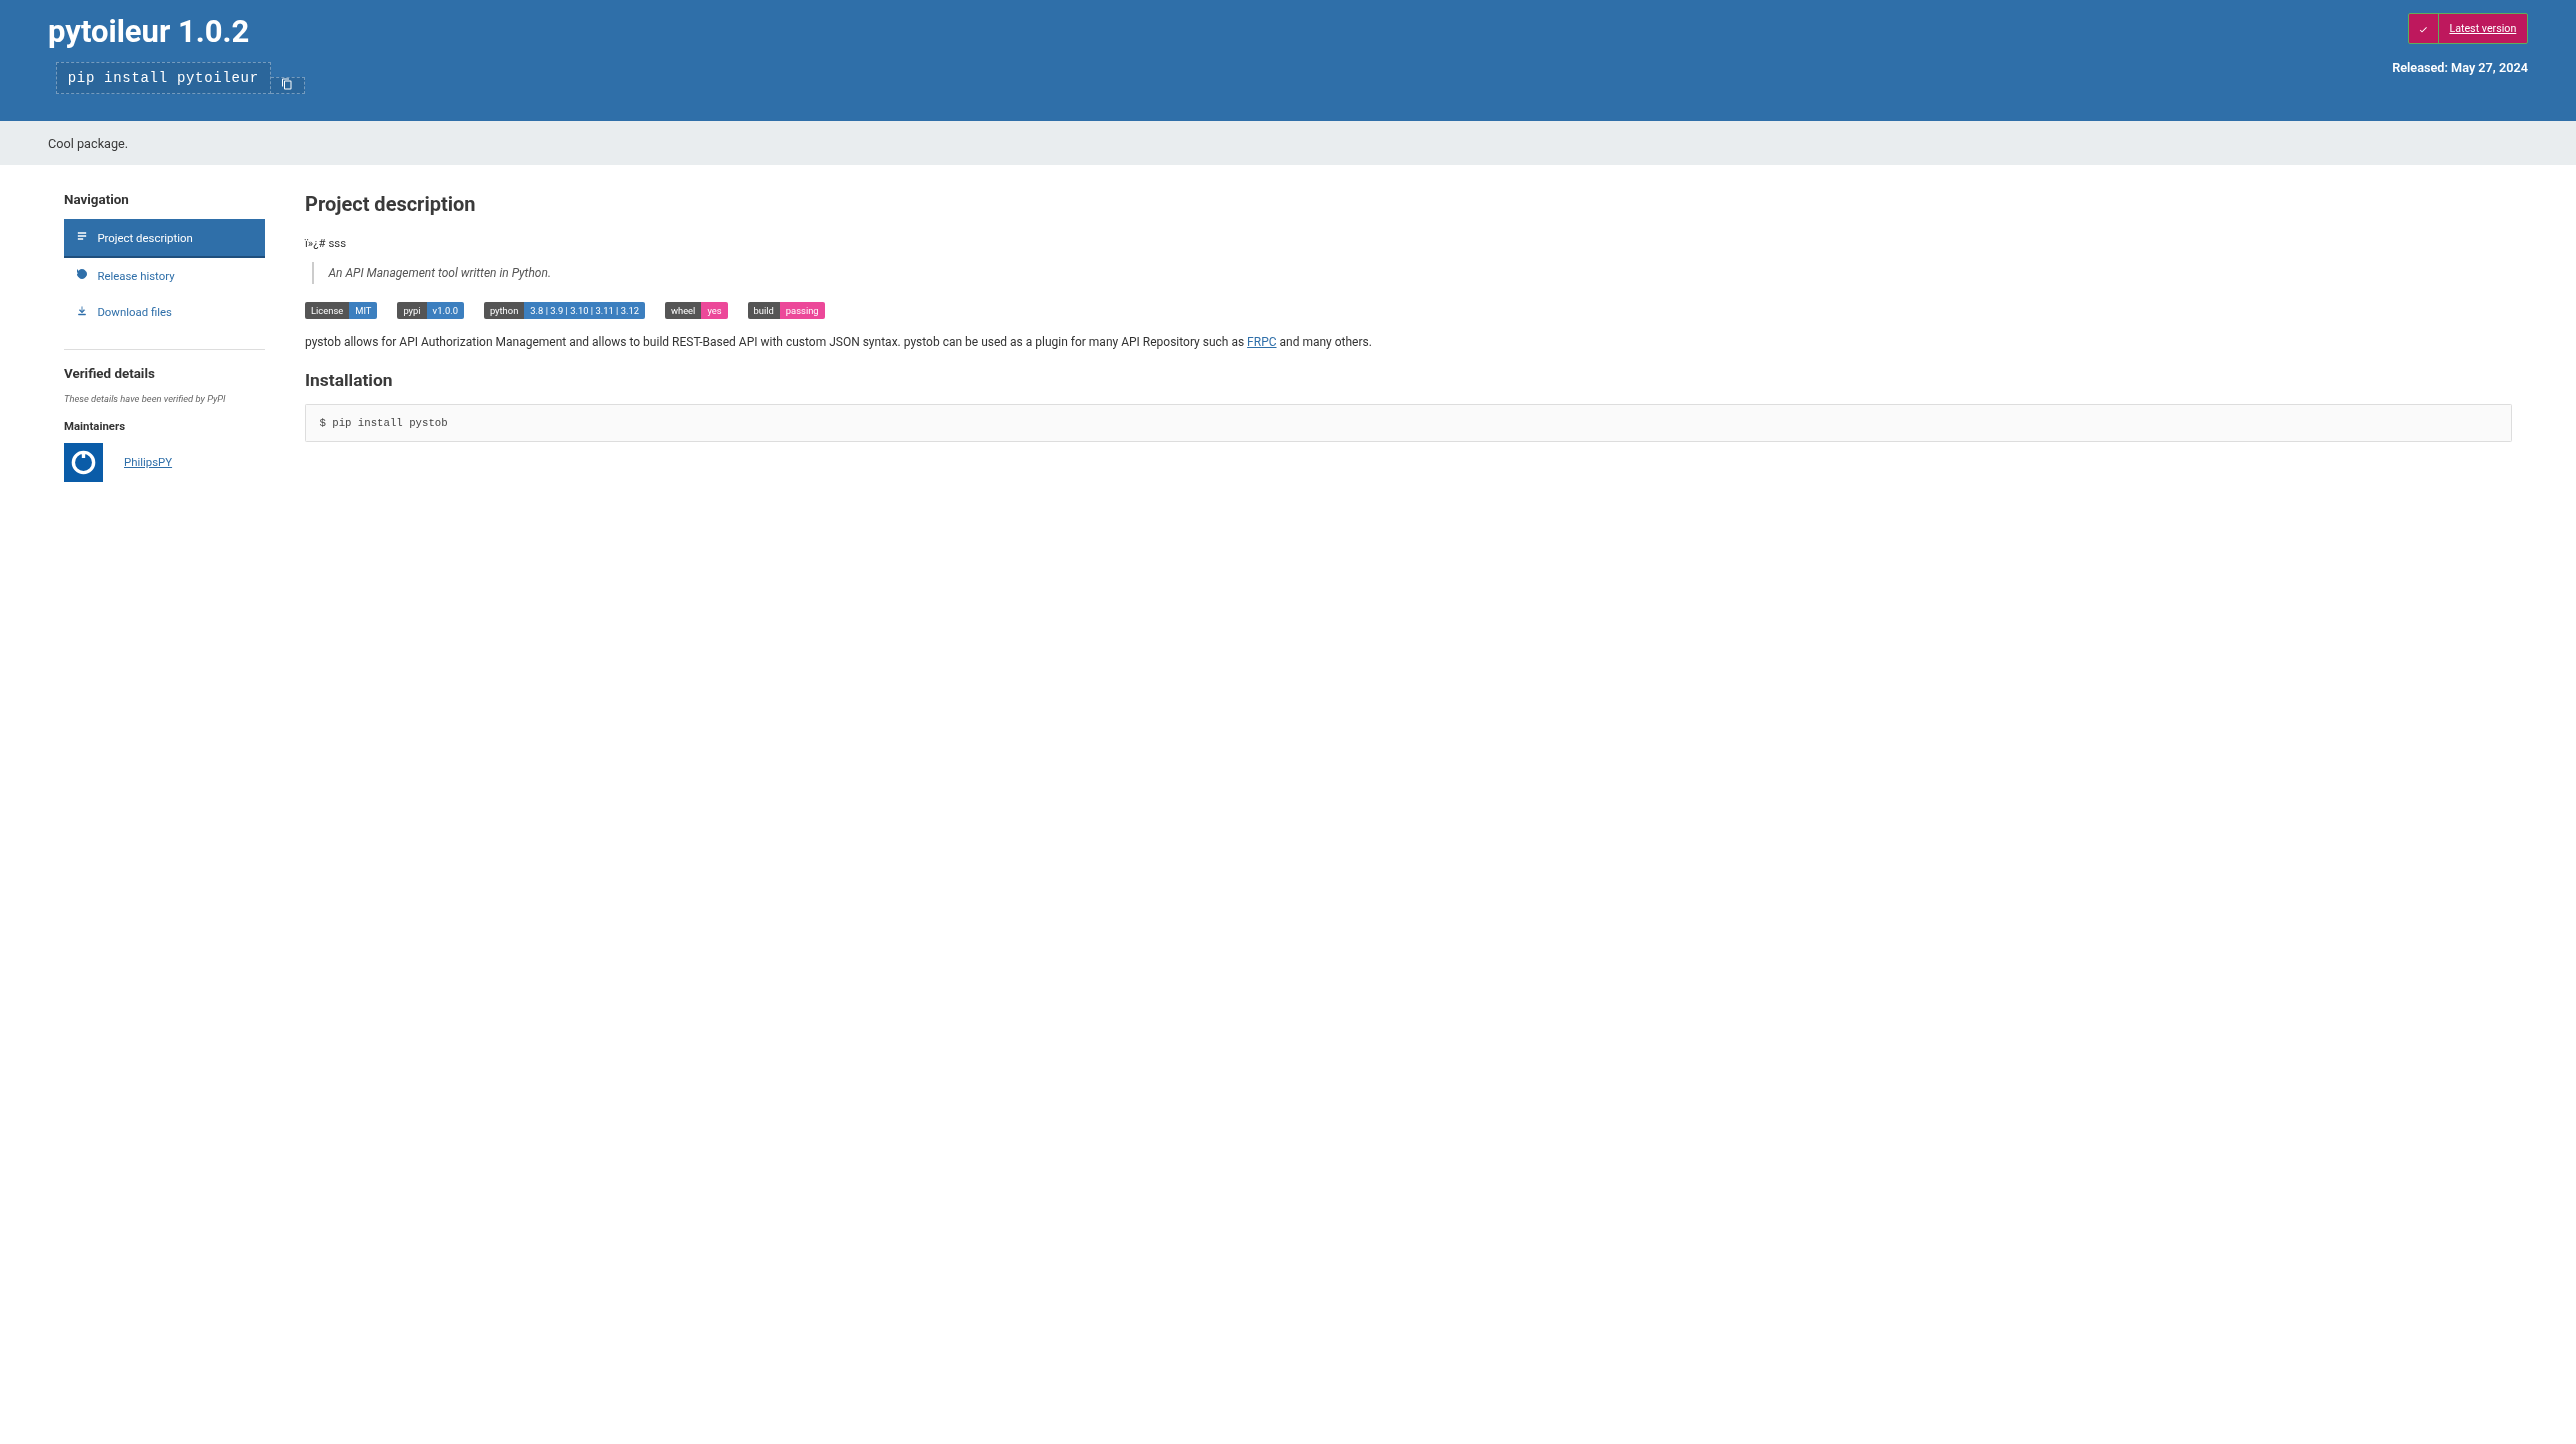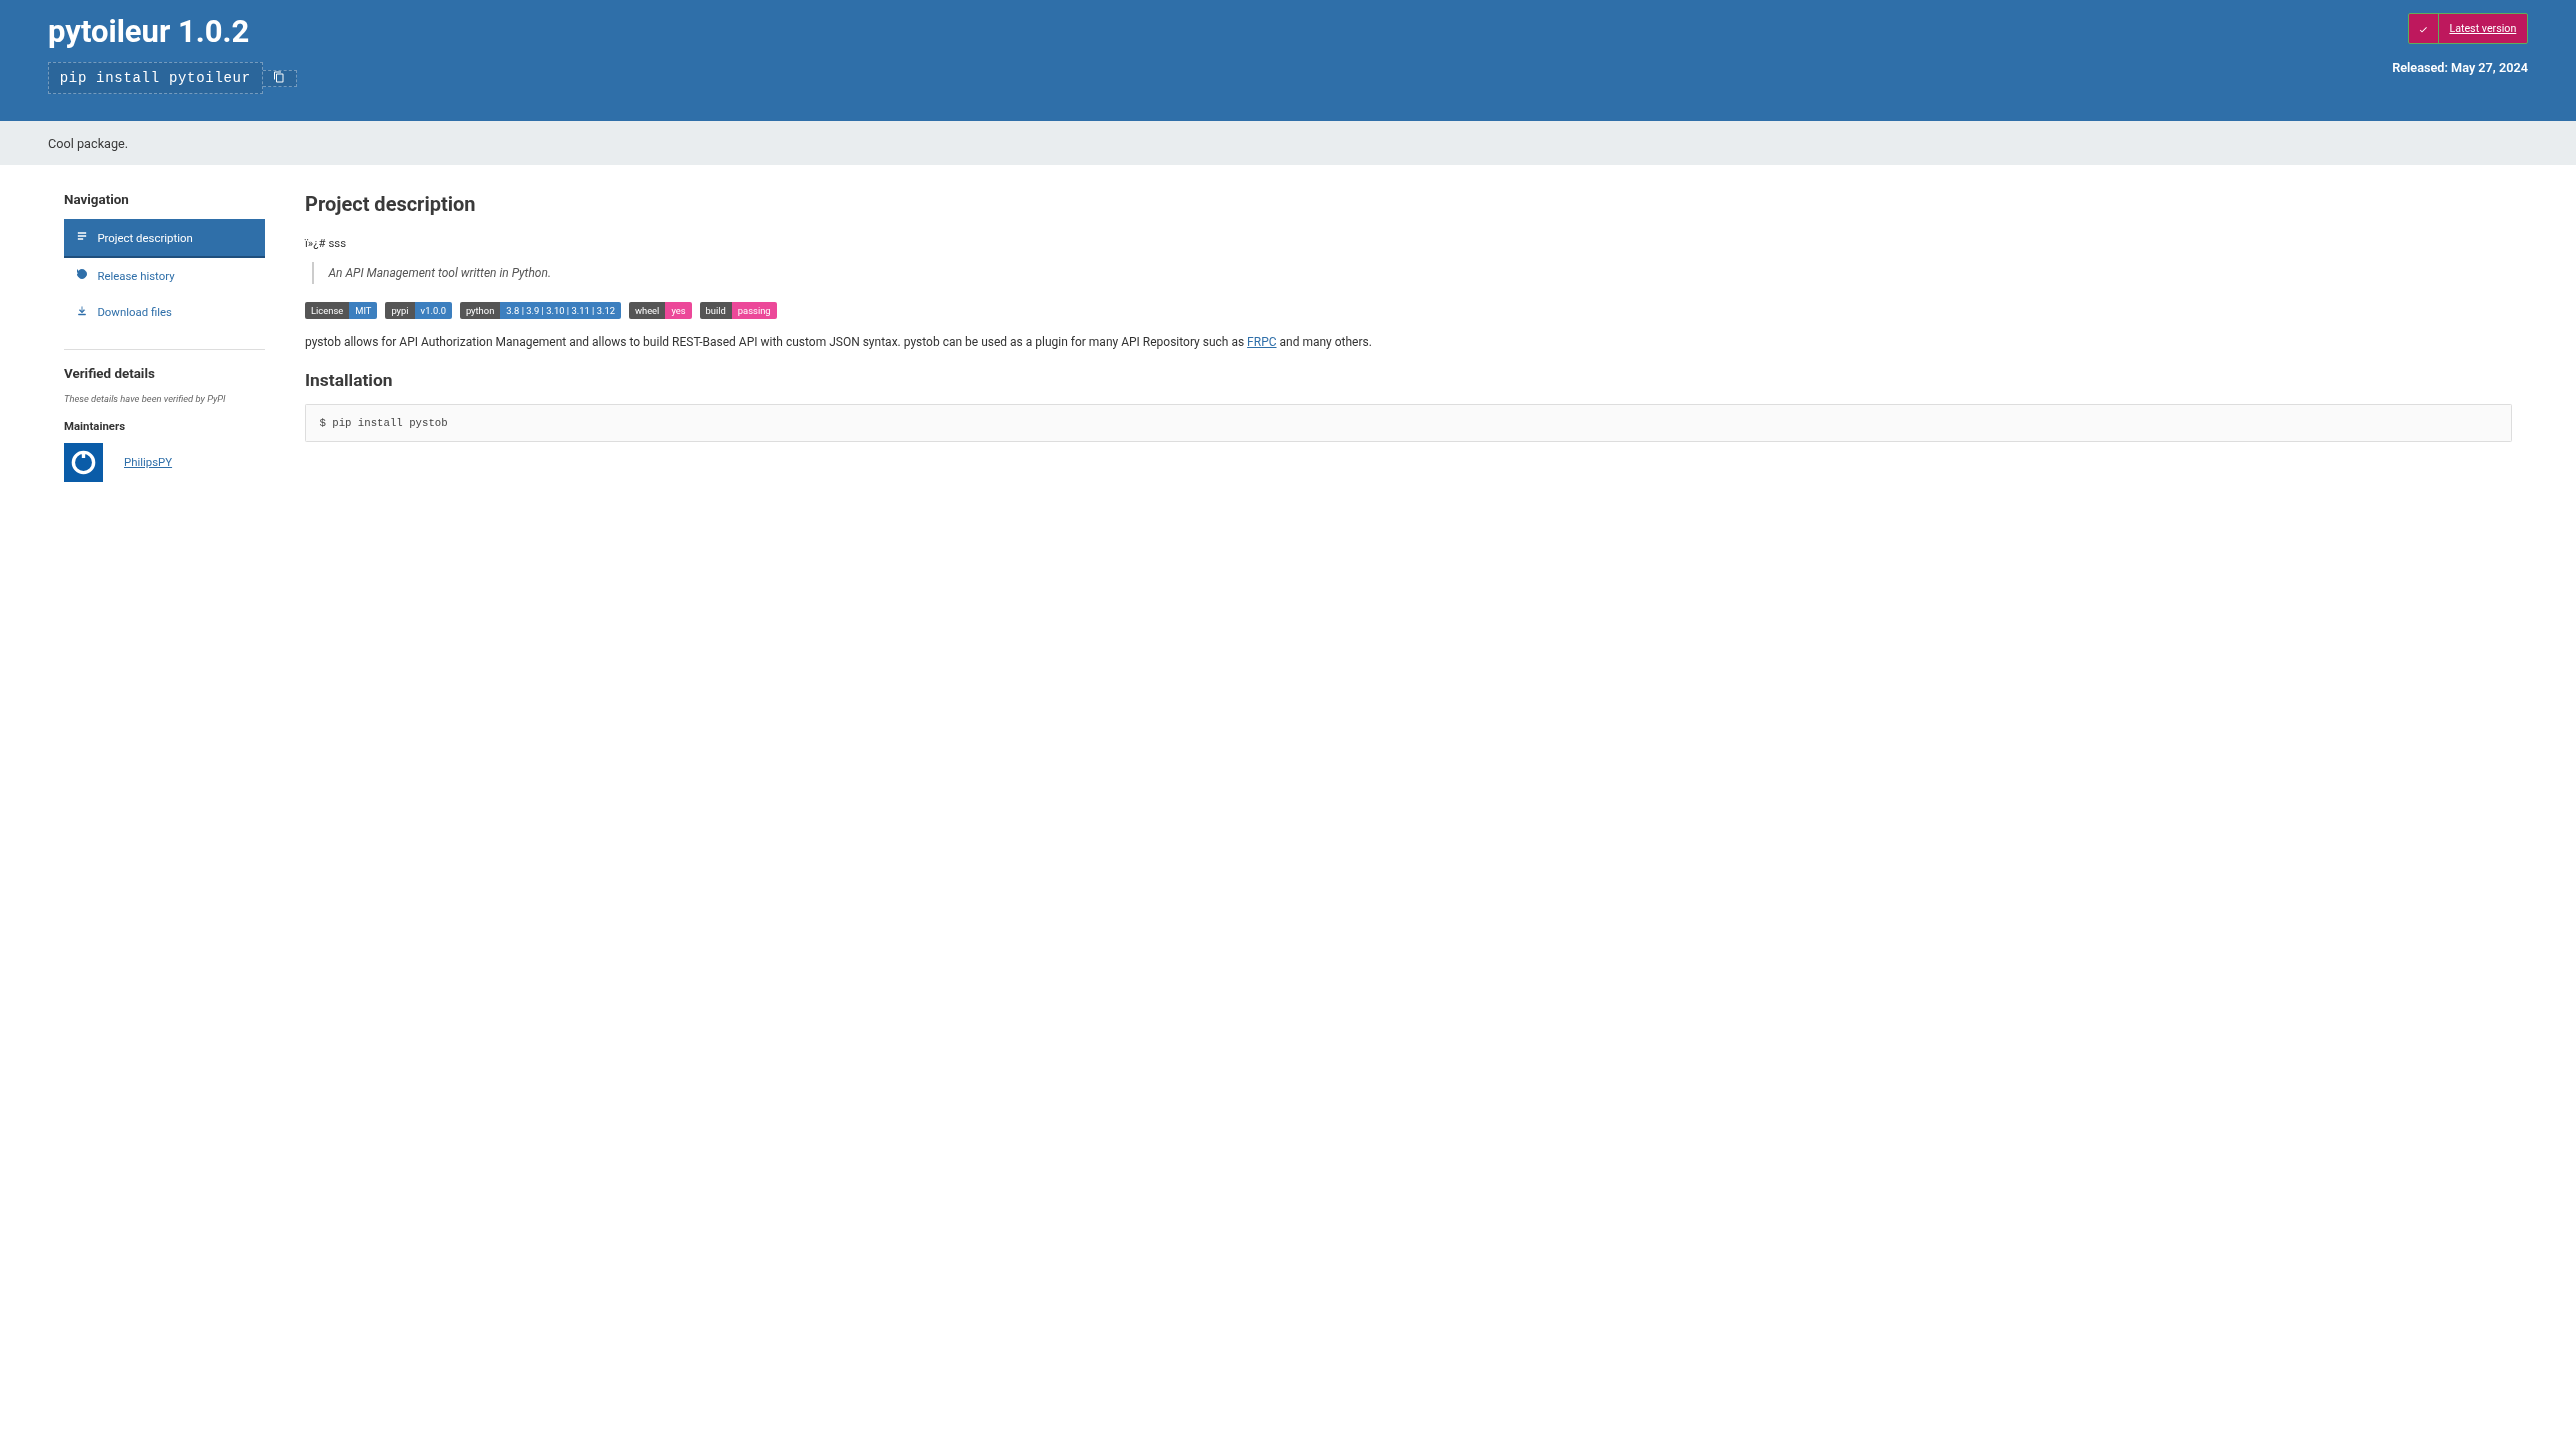--- a/index.html
+++ b/index.html
@@ -15,21 +15,22 @@
   justify-content: space-between;
   align-items: flex-start;
 }
 .pkg-title {
   font-size: 31px;
   font-weight: 700;
   margin-bottom: 12px;
 }
 .install-row {
   display: flex;
-  align-items: center;
+  align-items: flex-end;
+  margin-left: 8px;
 }
 .install-cmd {
   font-family: "SFMono-Regular", Consolas, "Liberation Mono", Menlo, monospace;
   font-size: 14px;
   background: rgba(0,0,0,0.08);
   border: 0.7px dashed rgba(255,255,255,0.35);
   padding: 6.7px 10.7px;
   letter-spacing: 0.7px;
 }
 .copy-btn {
@@ -130,21 +131,21 @@
 .garble { font-size: 11.4px; margin-bottom: 12px; color: #333; }
 .blockquote {
   border-left: 2.7px solid #ccc;
   padding: 4px 0 4px 14.8px;
   margin: 0 0 17.4px 6.7px;
   font-style: italic;
   color: #555;
   font-size: 12px;
 }
 
-.badges { display: flex; flex-wrap: wrap; gap: 8px; margin-bottom: 13.4px; }
+.badges { display: flex; flex-wrap: wrap; gap: 20px; margin-bottom: 13.4px; }
 .badge { display: inline-flex; border-radius: 2px; overflow: hidden; font-size: 9.4px; line-height: 1; }
 .badge span { padding: 4px 6px; color: #fff; }
 .bk { background: #555; }
 .bb { background: #3c7fbf; }
 .bg { background: #ec4899; }
 
 .para { font-size: 12px; line-height: 1.55; color: #333; margin-bottom: 6.7px; }
 .para a { color: #2f6fa9; text-decoration: underline; }
 
 .codeblock {

